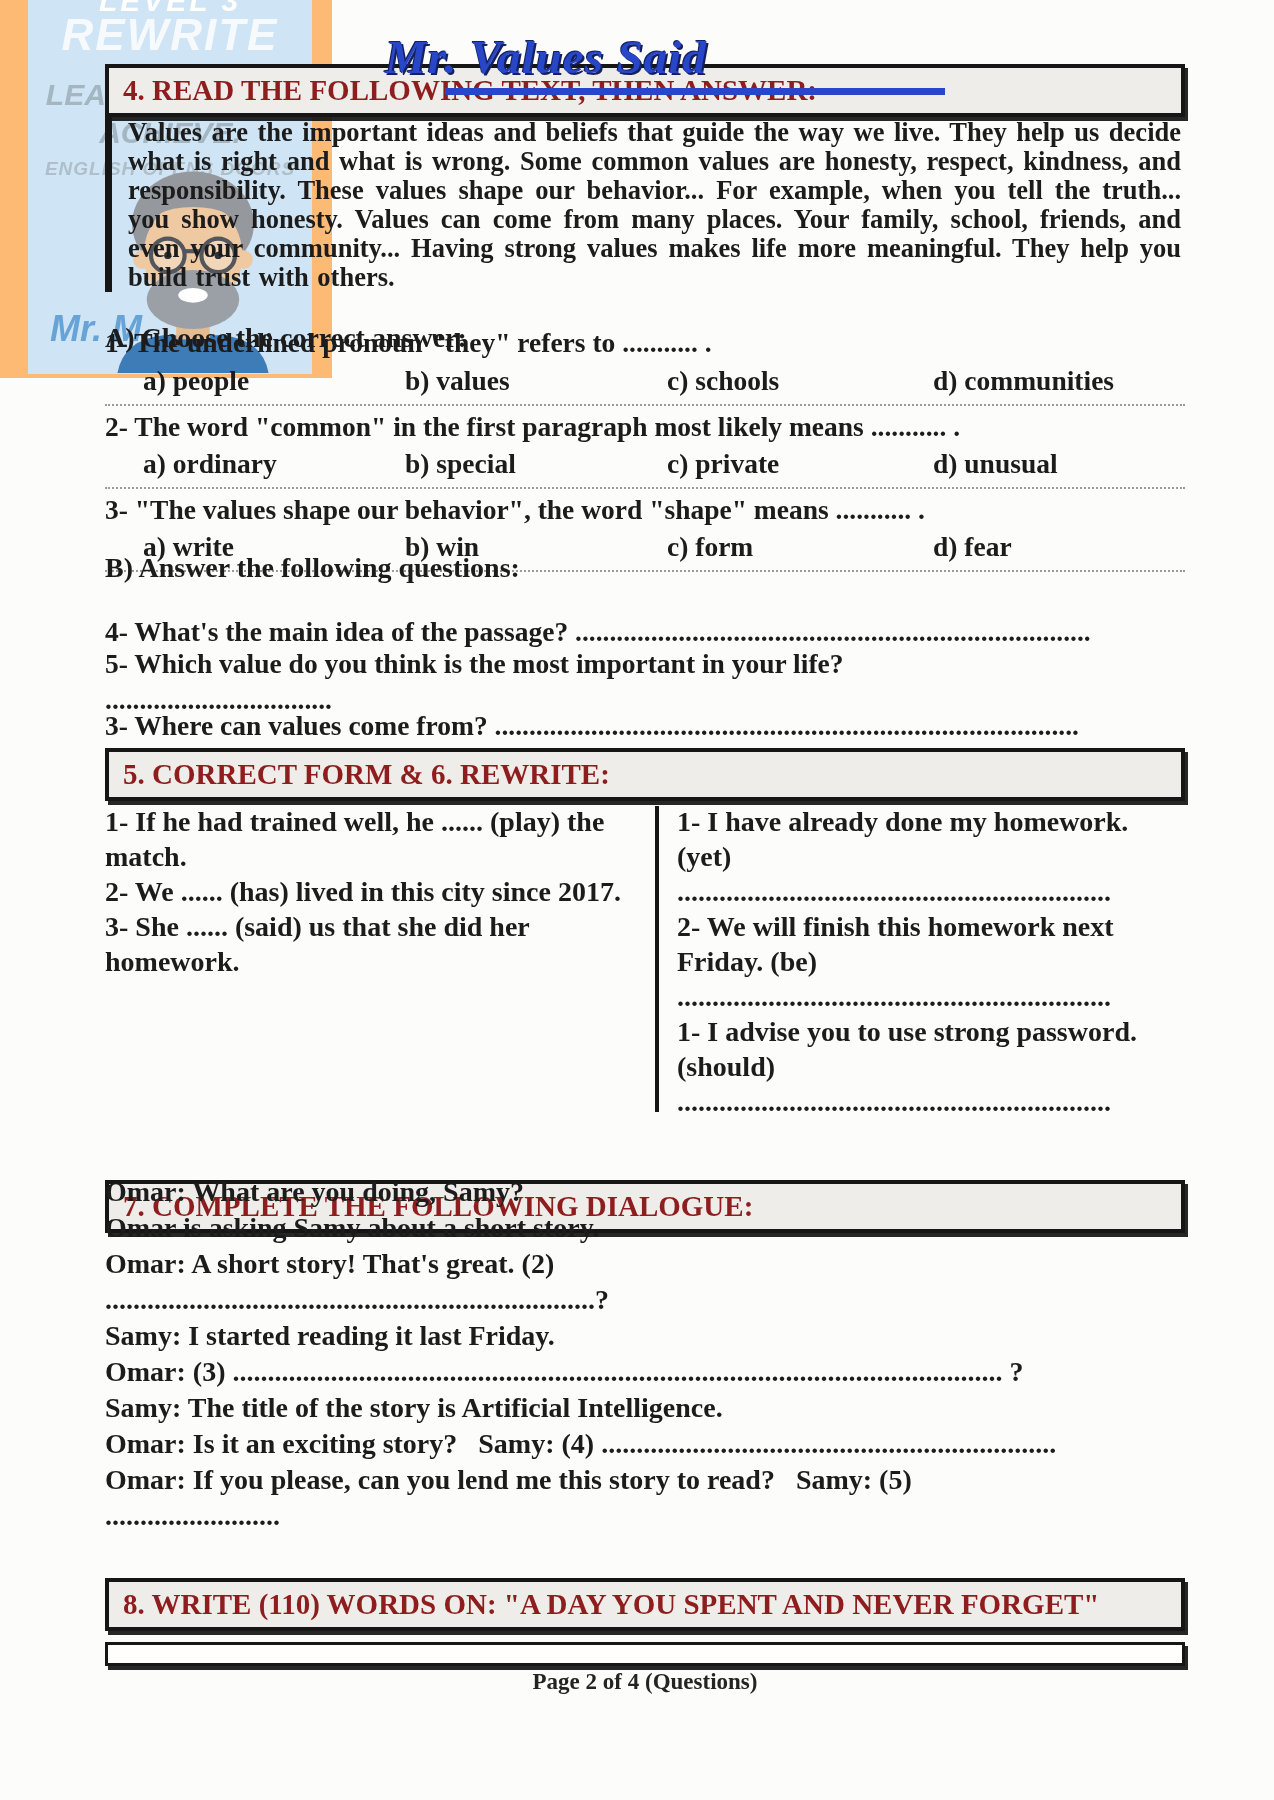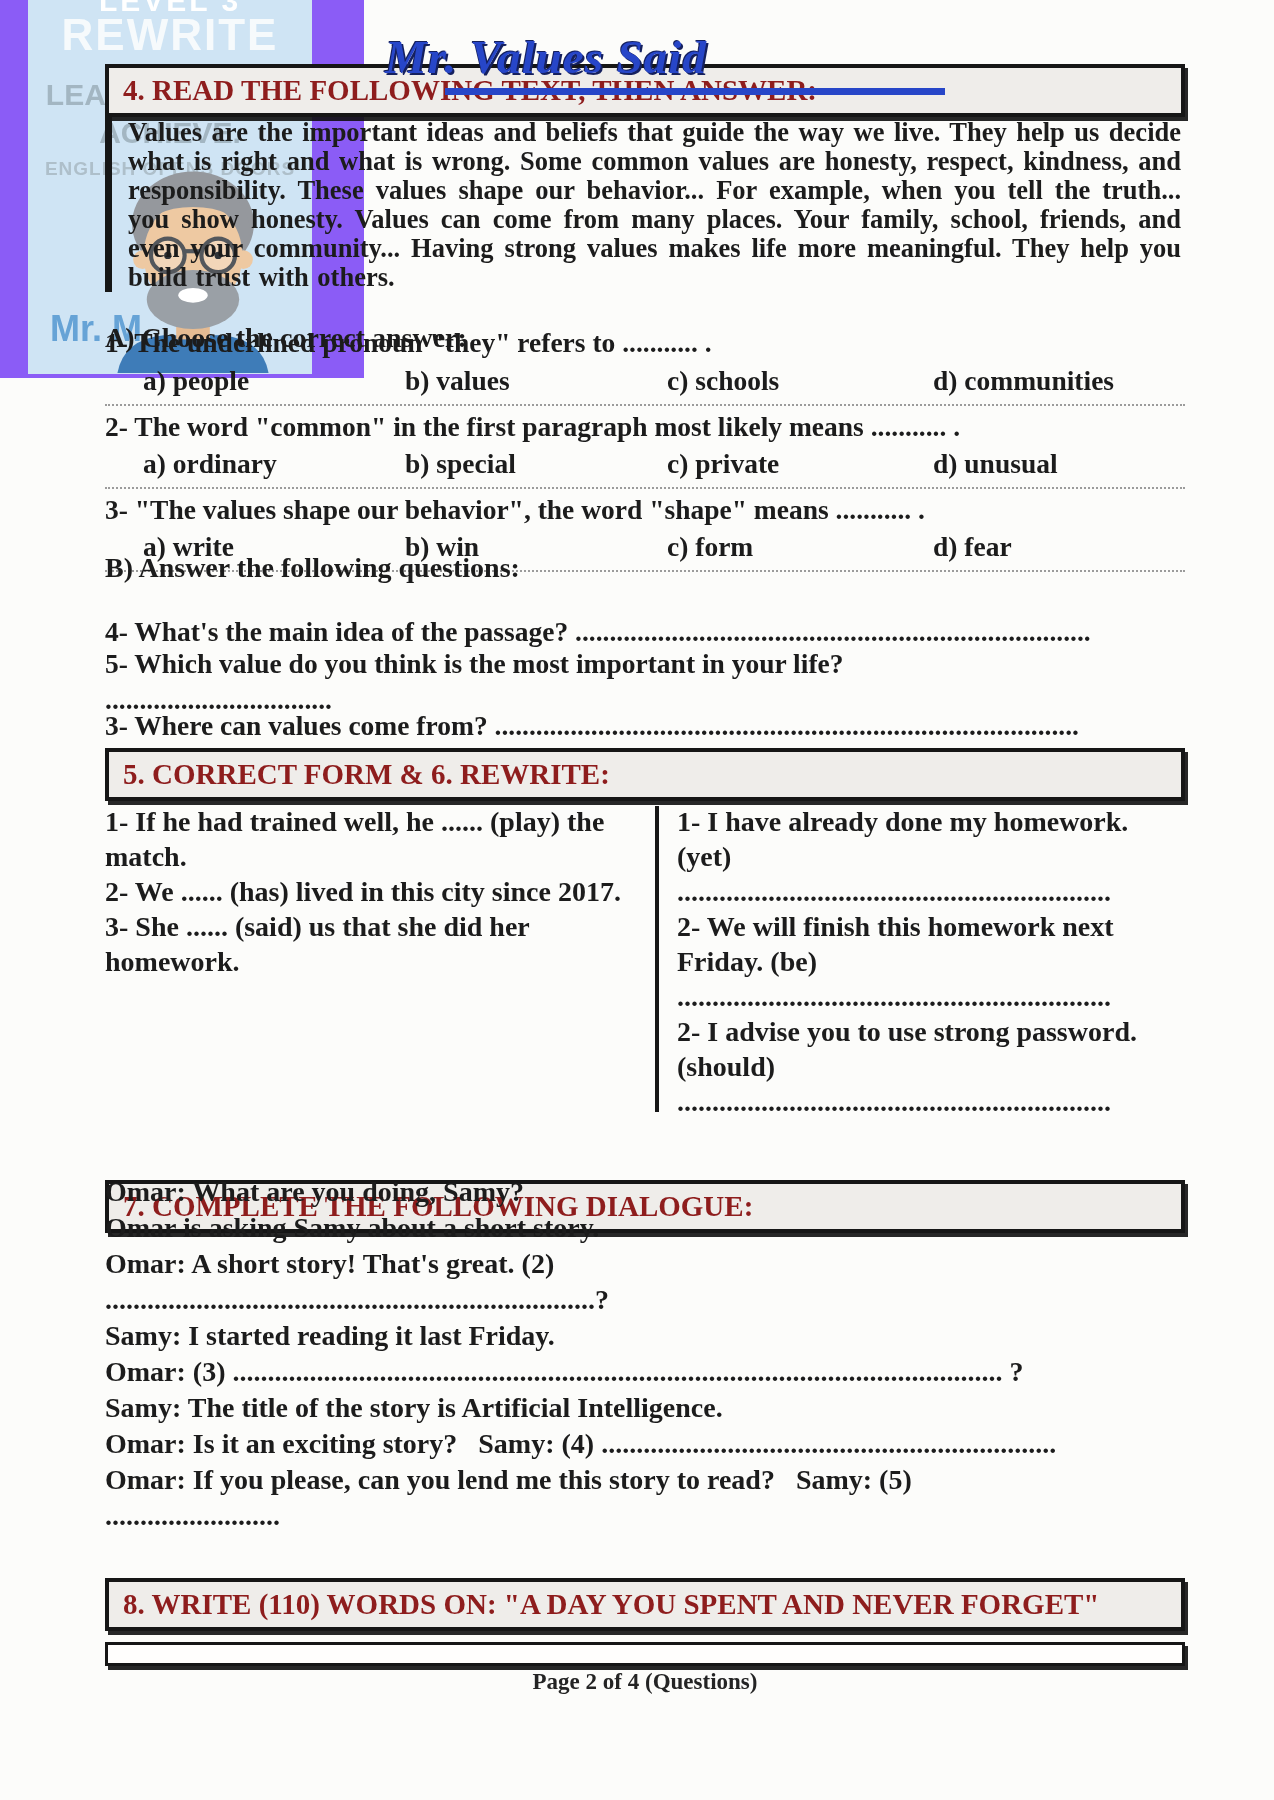--- a/index.html
+++ b/index.html
@@ -1,19 +1,19 @@
 <!DOCTYPE html>
 <html><head>
 <meta charset="utf-8">
 <style>
   html,body{margin:0;padding:0;background:#888;}
   .page{position:relative;width:1274px;height:1800px;background:#fcfcfa;overflow:hidden;
         font-family:"Liberation Serif","DejaVu Serif",serif;color:#1c1c1c;}
   
-  .wm-outer{position:absolute;left:0;top:0;width:364px;height:378px;background:#8b5cf6;}
+  .wm-outer{position:absolute;left:0;top:0;width:332px;height:378px;background:#fdba74;font-style:italic;}
   .wm-main{position:absolute;left:28px;top:0;width:284px;height:374px;background:#cfe4f4;overflow:hidden;}
   .wm-level{position:absolute;left:0;top:-16px;width:100%;text-align:center;color:#ffffff;
             font-weight:700;font-size:30px;letter-spacing:3px;font-family:"Liberation Sans",sans-serif;}
   .wm-english{position:absolute;left:0;top:10px;width:100%;text-align:center;color:#f6fafc;
             font-weight:700;font-size:44px;letter-spacing:2px;font-family:"Liberation Sans",sans-serif;}
   .wm-tag1{position:absolute;left:0;top:78px;width:100%;text-align:center;color:#a3b6c2;
             font-weight:700;font-size:30px;font-family:"Liberation Sans",sans-serif;}
   .wm-tag2{position:absolute;left:0;top:116px;width:100%;text-align:center;color:#a3b6c2;
             font-weight:700;font-size:30px;font-family:"Liberation Sans",sans-serif;}
   .wm-tag3{position:absolute;left:0;top:158px;width:100%;text-align:center;color:#aebfca;
@@ -137,21 +137,21 @@
       <div class="cf-left">
         <div>1- If he had trained well, he ...... (play) the match.</div>
         <div>2- We ...... (has) lived in this city since 2017.</div>
         <div>3- She ...... (said) us that she did her homework.</div>
       </div>
       <div class="cf-right">
         <div>1- I have already done my homework. (yet)</div>
         <div class="ans-dots">..............................................................</div>
         <div>2- We will finish this homework next Friday. (be)</div>
         <div class="ans-dots">..............................................................</div>
-        <div>2- I advise you to use strong password. (should)</div>
+        <div>1- I advise you to use strong password. (should)</div>
         <div class="ans-dots">..............................................................</div>
       </div>
     </div>
 
     <div class="abs hdr-box" style="top:1180px;">
       <span>7. COMPLETE THE FOLLOWING DIALOGUE:</span>
     </div>
     <div class="dialogue">
       <div class="dlg-line">Omar: What are you doing, Samy?</div>
       <div class="dlg-line">Omar is asking Samy about a short story.</div>

